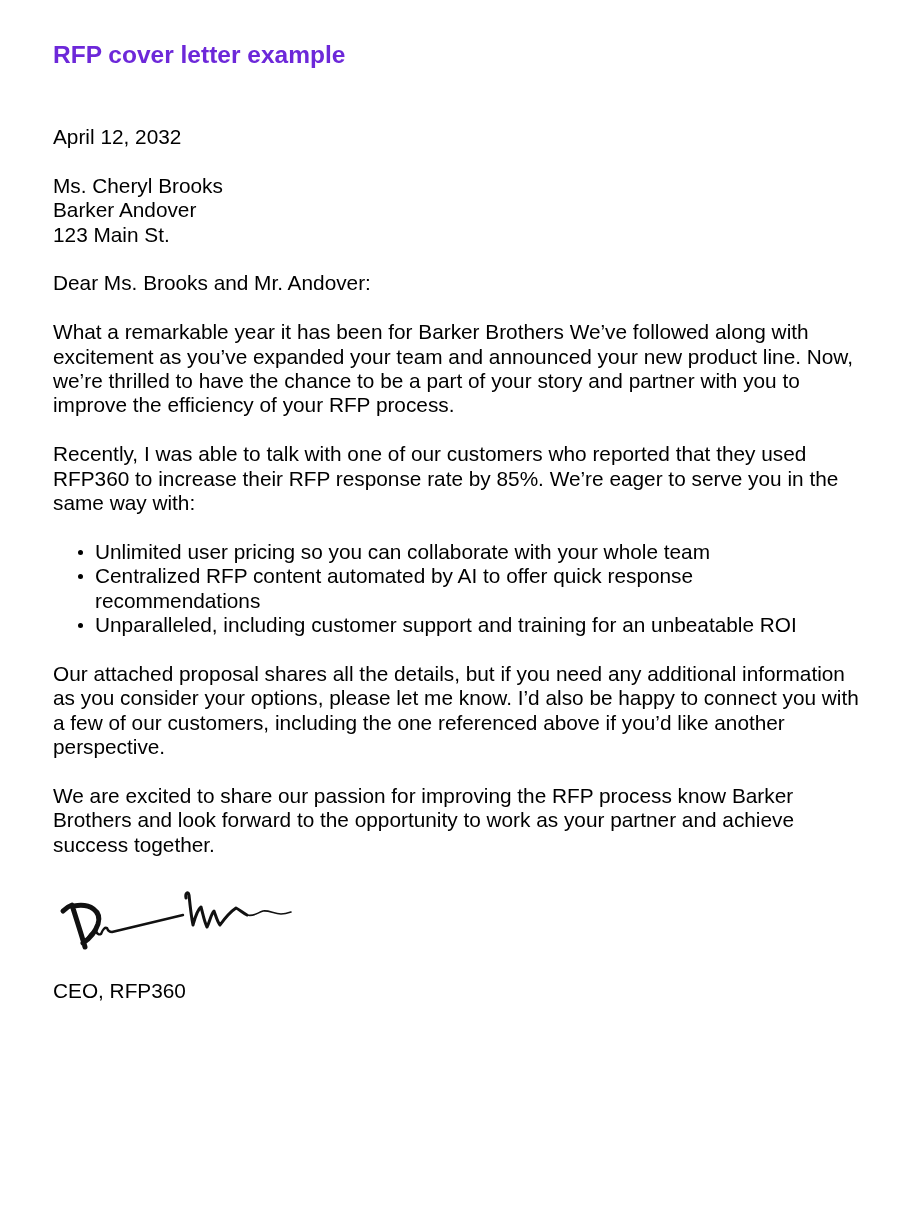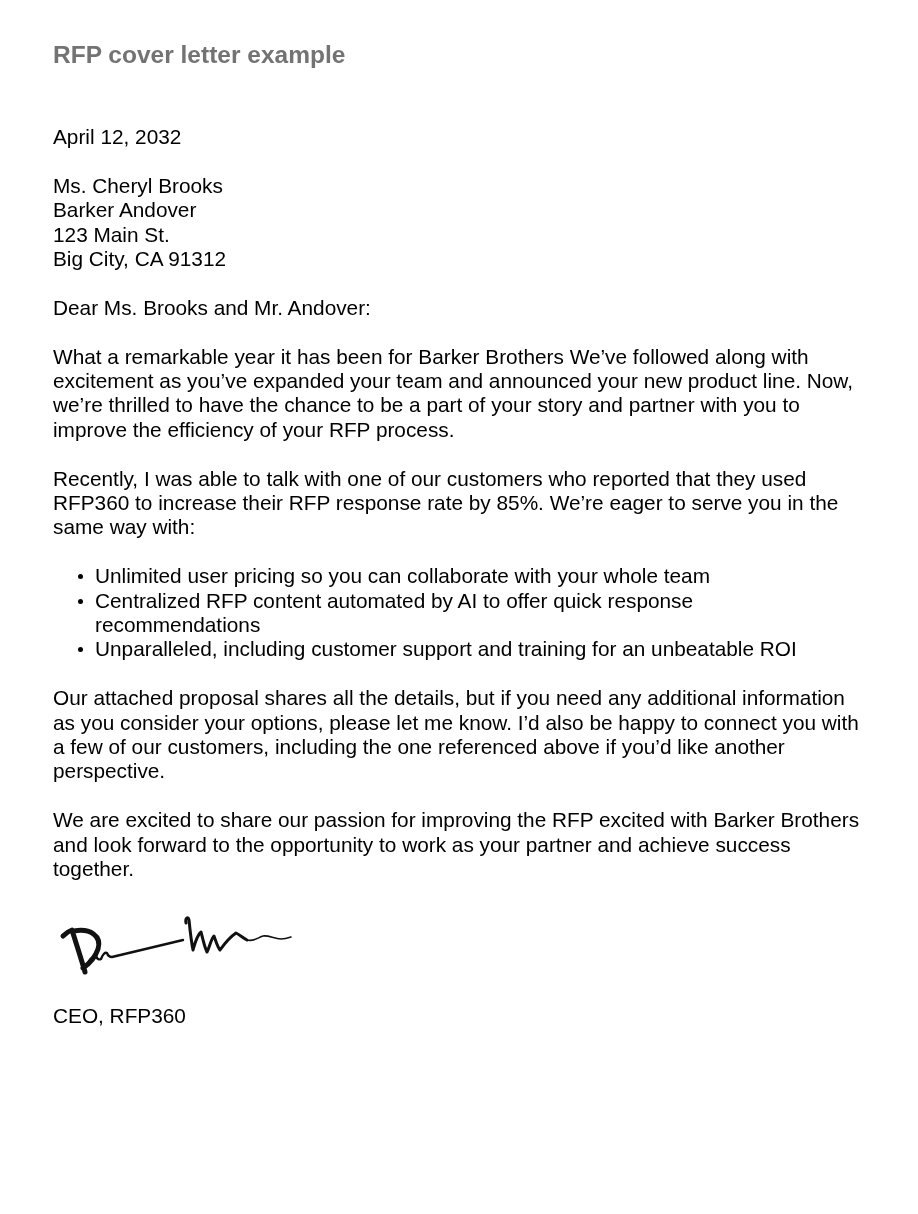--- a/index.html
+++ b/index.html
@@ -63,46 +63,45 @@
     stroke: #111111;
     stroke-linecap: round;
     stroke-linejoin: round;
   }
 </style>
 </head>
 <body>
 
 <div class="page">
 
-  <h1 class="doc-title" style="color: #737373;">RFP cover letter example</h1>
+  <h1 class="doc-title" style="color: #6d28d9;">RFP cover letter example</h1>
 
   <div class="block">April 12, 2032</div>
 
   <div class="block">
     <div>Ms. Cheryl Brooks</div>
     <div>Barker Andover</div>
     <div>123 Main St.</div>
-    <div>Big City, CA 91312</div>
   </div>
 
   <div class="block">Dear Ms. Brooks and Mr. Andover:</div>
 
   <div class="block">What a remarkable year it has been for Barker Brothers We’ve followed along with excitement as you’ve expanded your team and announced your new product line. Now, we’re thrilled to have the chance to be a part of your story and partner with you to improve the efficiency of your RFP process.</div>
 
   <div class="block">Recently, I was able to talk with one of our customers who reported that they used RFP360 to increase their RFP response rate by 85%. We’re eager to serve you in the same way with:</div>
 
   <ul class="bullet-list">
     <li>Unlimited user pricing so you can collaborate with your whole team</li>
     <li>Centralized RFP content automated by AI to offer quick response recommendations</li>
     <li>Unparalleled, including customer support and training for an unbeatable ROI</li>
   </ul>
 
   <div class="block">Our attached proposal shares all the details, but if you need any additional information as you consider your options, please let me know. I’d also be happy to connect you with a few of our customers, including the one referenced above if you’d like another perspective.</div>
 
-  <div class="block">We are excited to share our passion for improving the RFP excited with Barker Brothers and look forward to the opportunity to work as your partner and achieve success together.</div>
+  <div class="block">We are excited to share our passion for improving the RFP process know Barker Brothers and look forward to the opportunity to work as your partner and achieve success together.</div>
 
 
   <svg class="signature-svg" width="240" height="72" viewBox="0 0 240 72" aria-hidden="true">
 
     <path stroke-width="5" d="M8,30 C11,27 14,25 17,24 C21,37 26,52 30,66
                               M19,25 C35,22 47,30 43,43 C40,52 34,58 28,62"></path>
 
     <path stroke-width="2.4" d="M31,61 C34,54 38,50 41,50 C42,53 44,54 46,53
                                 C48,48 50,46 52,47 C53,50 55,51 57,51
                                 C77,46 103,40 128,34"></path>

